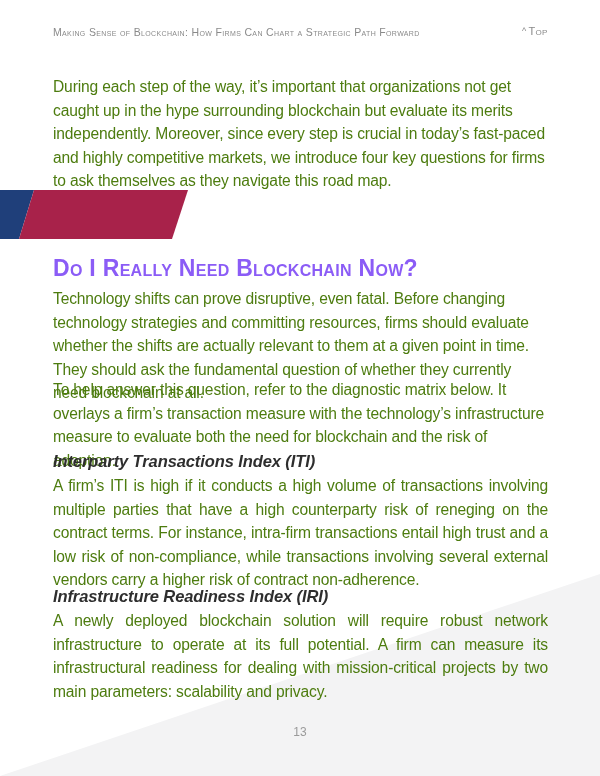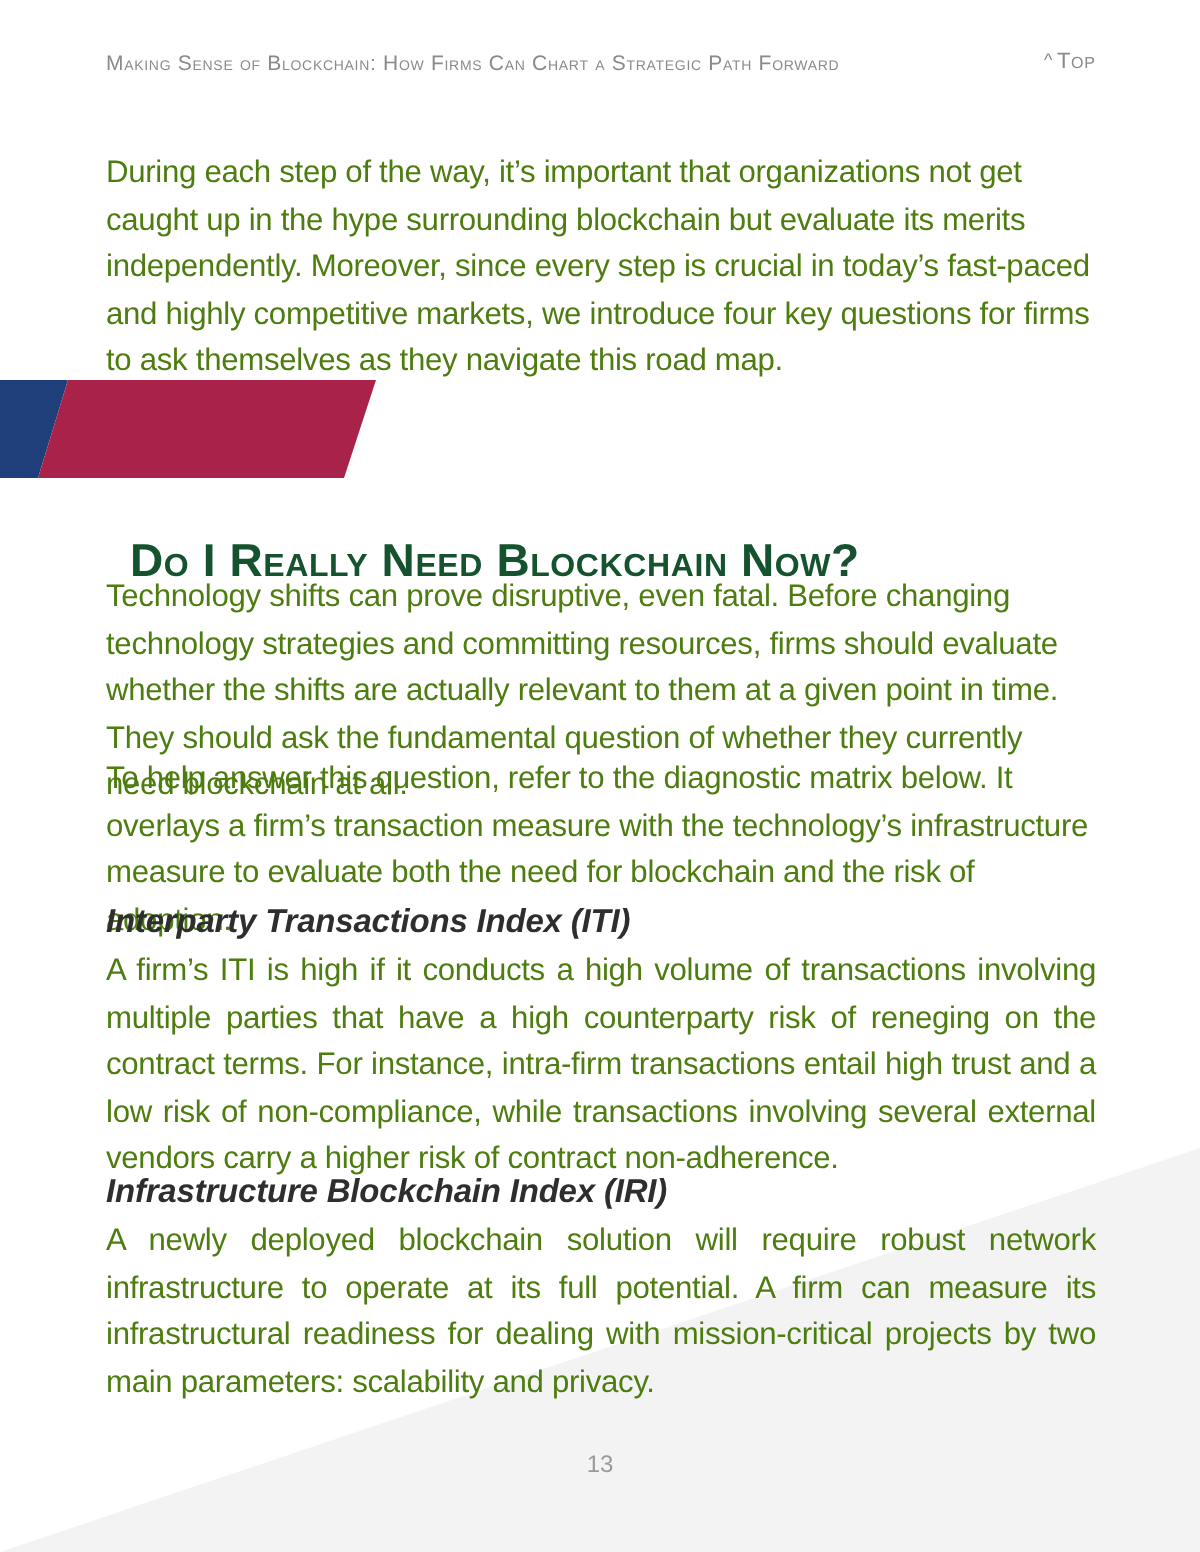--- a/index.html
+++ b/index.html
@@ -91,24 +91,24 @@
       font-variant: small-caps;
       letter-spacing: 0.6px;
       line-height: 28px;
     }
     .section-title {
       position: absolute;
       left: 53px;
       top: 253px;
       font-size: 23px;
       font-weight: bold;
-      color: #14532d;
+      color: #8b5cf6;
       font-variant: small-caps;
       letter-spacing: 0.3px;
-      margin: 12px;
+      margin: 0;
       line-height: 30px;
       white-space: nowrap;
     }
     .subhead {
       position: absolute;
       left: 53px;
       font-size: 16.5px;
       font-weight: bold;
       color: #2e2e2e;
       margin: 0;
@@ -154,19 +154,19 @@
   <h2 class="section-title">Do I Really Need Blockchain Now?</h2>
 
   <p class="para" style="top: 287px;">Technology shifts can prove disruptive, even fatal. Before changing technology strategies and committing resources, firms should evaluate whether the shifts are actually relevant to them at a given point in time. They should ask the fundamental question of whether they currently need blockchain at all.</p>
 
   <p class="para" style="top: 378px;">To help answer this question, refer to the diagnostic matrix below. It overlays a firm’s transaction measure with the technology’s infrastructure measure to evaluate both the need for blockchain and the risk of adoption.</p>
 
   <h3 class="subhead" style="top: 449px;">Interparty Transactions Index (ITI)</h3>
 
   <p class="para justify" style="top: 474px;">A firm’s ITI is high if it conducts a high volume of transactions involving multiple parties that have a high counterparty risk of reneging on the contract terms. For instance, intra-firm transactions entail high trust and a low risk of non-compliance, while transactions involving several external vendors carry a higher risk of contract non-adherence.</p>
 
-  <h3 class="subhead" style="top: 584px;">Infrastructure Blockchain Index (IRI)</h3>
+  <h3 class="subhead" style="top: 584px;">Infrastructure Readiness Index (IRI)</h3>
 
   <p class="para justify" style="top: 609px;">A newly deployed blockchain solution will require robust network infrastructure to operate at its full potential. A firm can measure its infrastructural readiness for dealing with mission-critical projects by two main parameters: scalability and privacy.</p>
 
   <div class="page-number">13</div>
 
 </div>
 
 </body></html>

